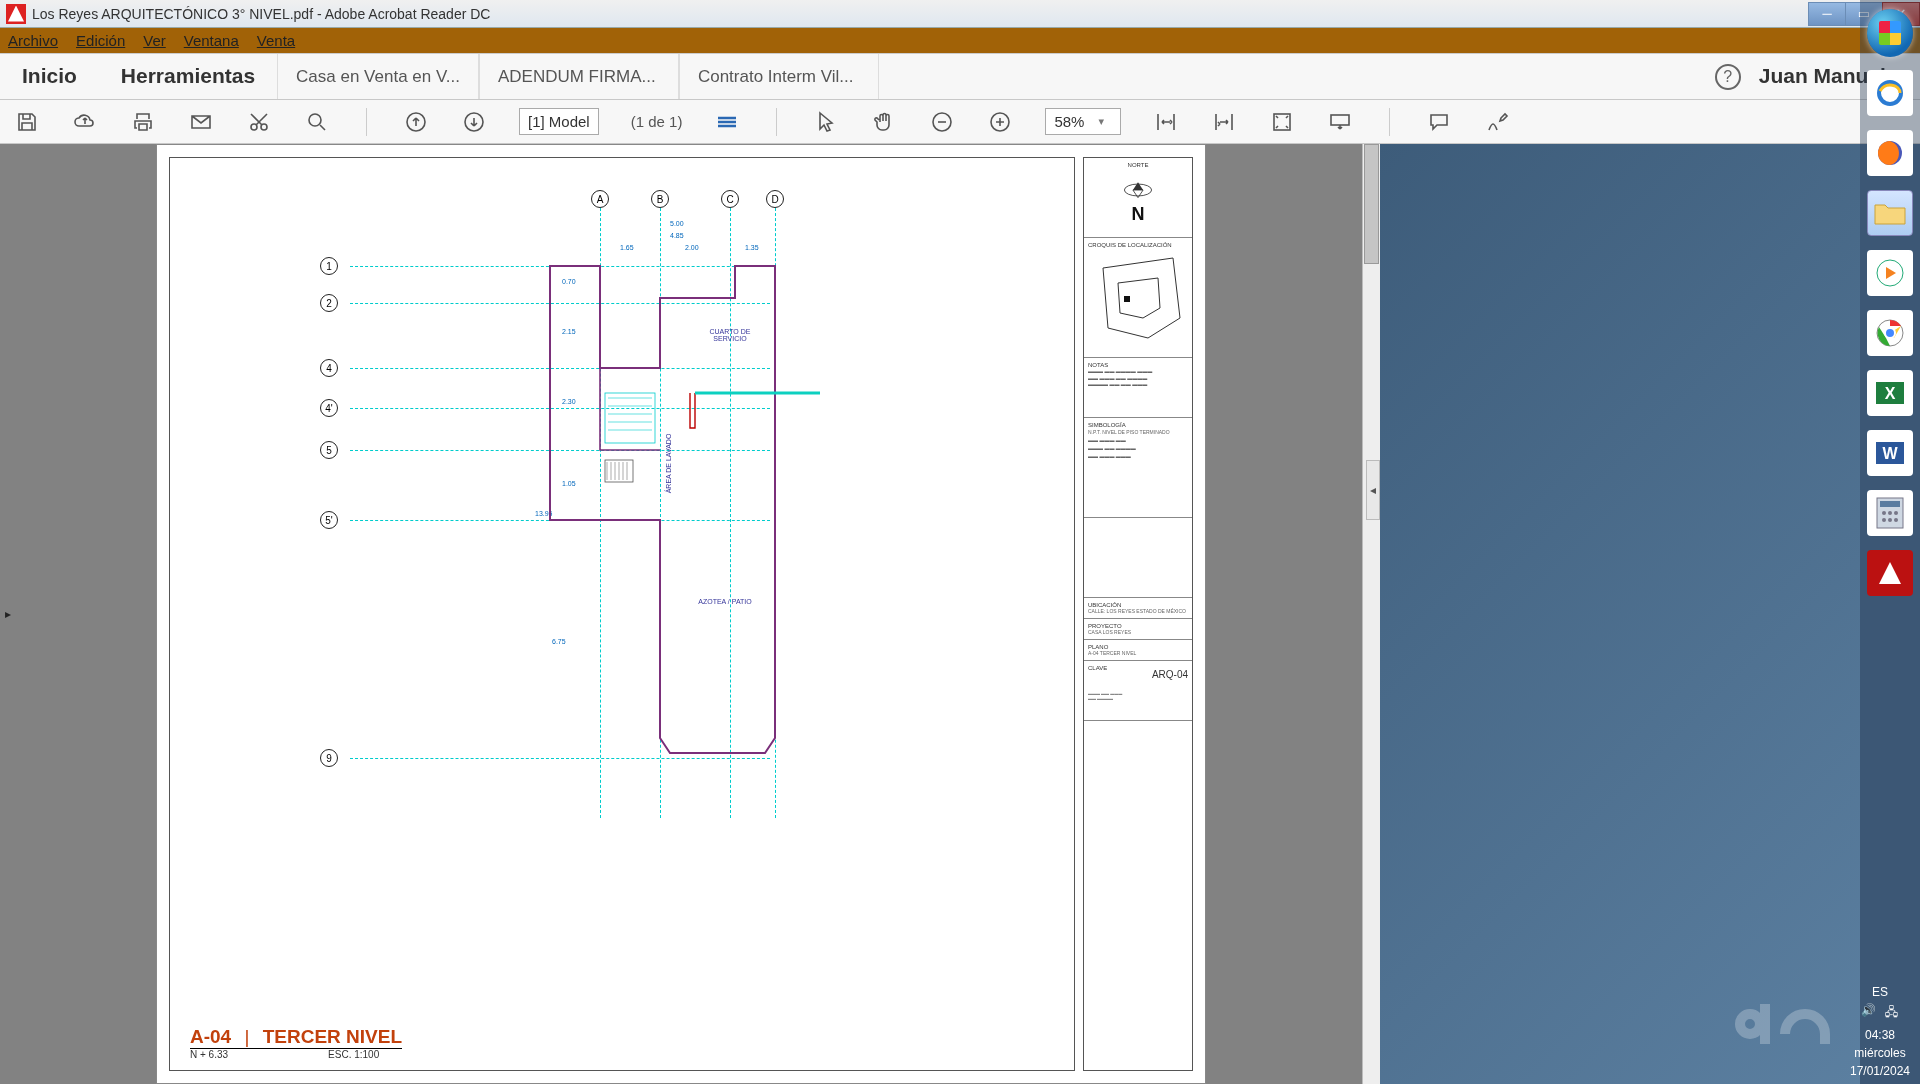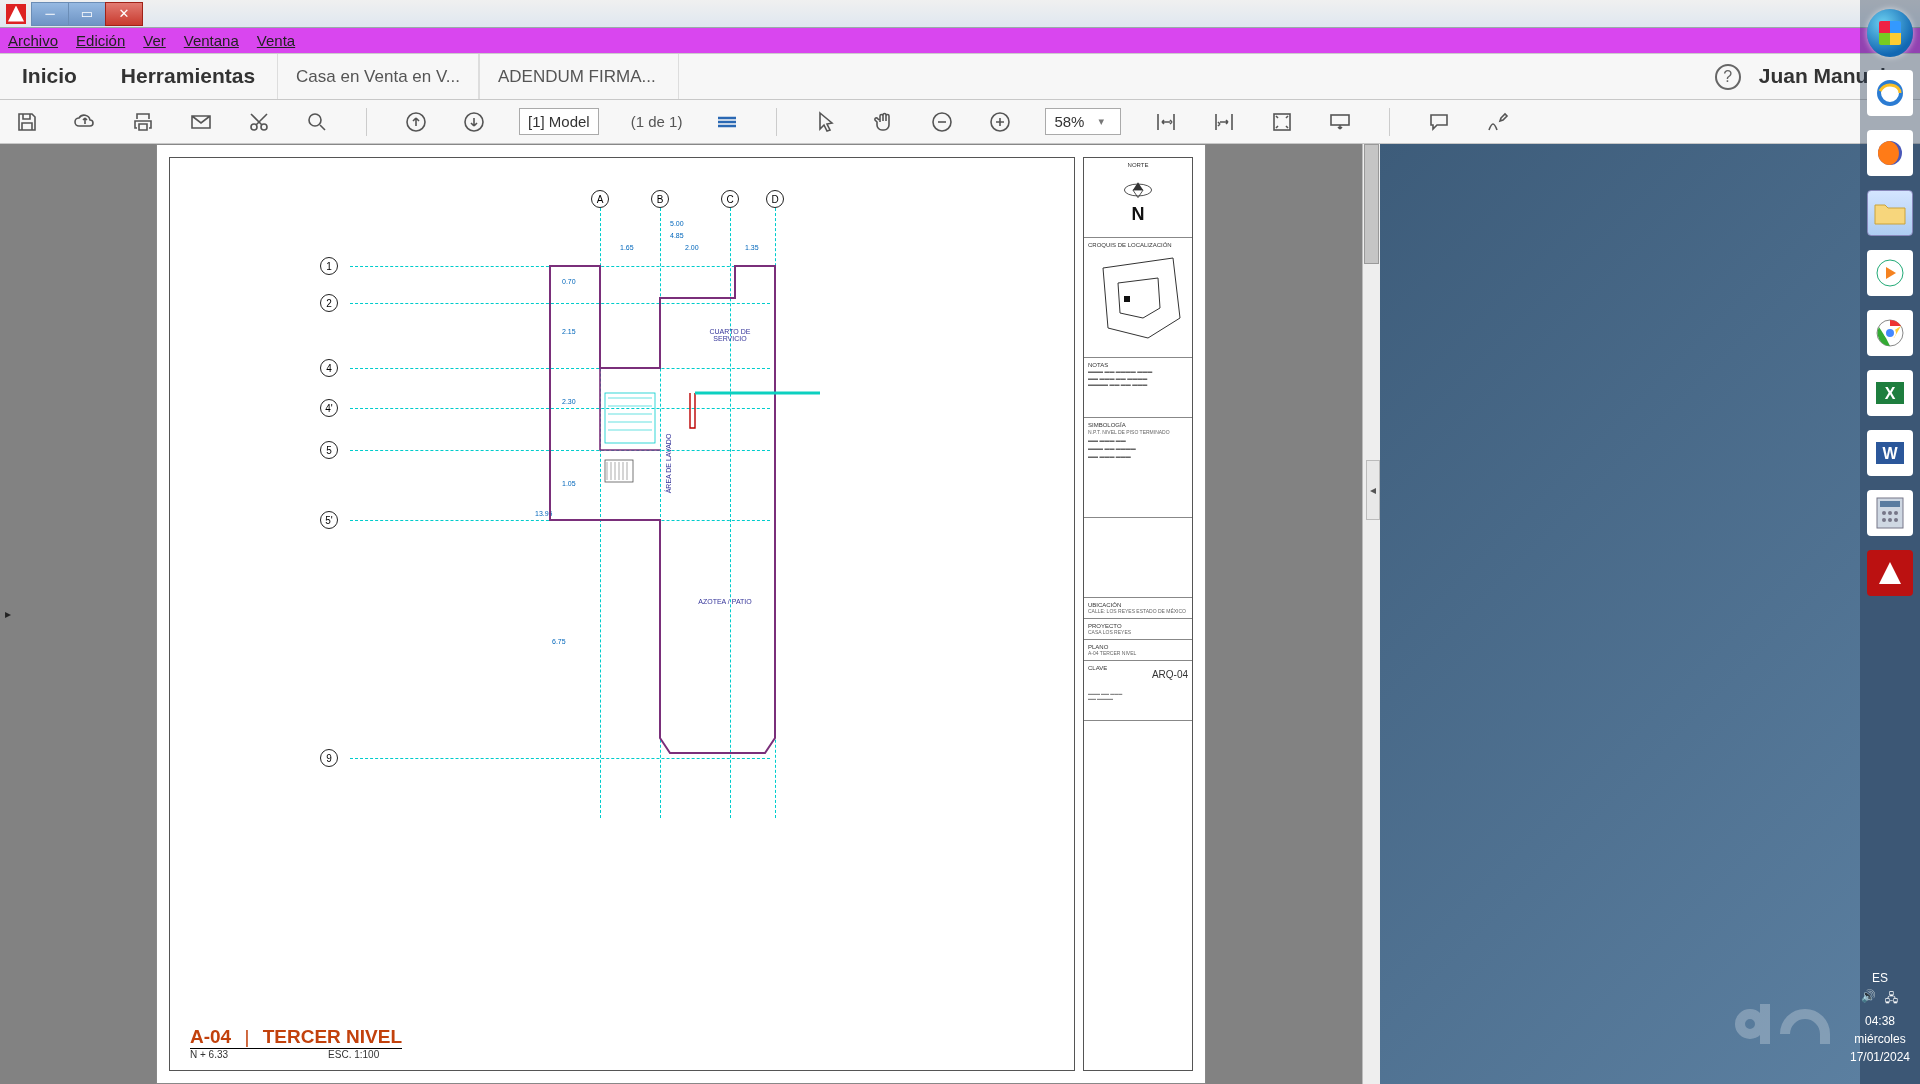--- a/index.html
+++ b/index.html
@@ -8,21 +8,21 @@
   
   .title-bar { height: 28px; background: linear-gradient(#f0f0f0,#dfe7f0); display: flex; align-items: center; border-bottom: 1px solid #9aa; }
   .title-bar .acrobat-icon { width: 20px; height: 20px; background: #d22; margin: 0 6px; position: relative; }
   .title-bar .acrobat-icon::after { content: ""; position: absolute; inset: 2px; background: #fff; clip-path: polygon(50% 0,100% 100%,0 100%); }
   .title-text { font-size: 14px; color: #333; flex: 1; }
   .win-controls { display: flex; }
   .win-btn { width: 38px; height: 24px; display: flex; align-items: center; justify-content: center; border: 1px solid #6b8db6; background: linear-gradient(#96b9e2,#6e94c4); color: #fff; font-size: 13px; margin-left: -1px; }
   .win-close { background: linear-gradient(#e27b72,#c83a2e); border-color: #a02218; }
 
   
-  .menu-bar { height: 26px; background: #d946ef; display: flex; align-items: center; padding-left: 8px; border-bottom: 1px solid #ccc; }
+  .menu-bar { height: 26px; background: #a16207; display: flex; align-items: center; padding-left: 8px; border-bottom: 1px solid #ccc; }
   .menu-item { font-size: 15px; color: #222; margin-right: 18px; cursor: default; }
   .menu-item u { text-decoration: underline; }
 
   
   .tabs-bar { height: 46px; background: #f7f7f7; display: flex; align-items: stretch; border-bottom: 1px solid #c8c8c8; }
   .home-link, .tools-link { font-size: 21px; font-weight: 600; color: #333; padding: 10px 22px; cursor: default; }
   .doc-tab { border-left: 1px solid #ddd; border-right: 1px solid #ddd; min-width: 200px; display: flex; align-items: center; padding: 0 18px; font-size: 17px; color: #555; cursor: default; }
   .doc-tab.active { background: #fff; font-weight: 500; color: #222; border-bottom: 2px solid #fff; margin-bottom: -1px; }
   .tab-close { margin-left: 10px; color: #888; font-size: 17px; }
   .tabs-spacer { flex: 1; }
@@ -89,34 +89,35 @@
   .app-ie      { background: #fff; }
   .app-firefox { background: #fff; }
   .app-folder  { background: linear-gradient(#d4e5ff,#aecdf2); border: 1px solid #88b; }
   .app-wmp     { background: #fff; }
   .app-chrome  { background: #fff; }
   .app-excel   { background: #fff; }
   .app-word    { background: #fff; }
   .app-calc    { background: #fff; }
   .app-acrobat { background: #b11; }
 
-  .tray { position: absolute; right: 0; bottom: 0; width: 80px; height: 160px; display: flex; flex-direction: column; align-items: center; justify-content: flex-end; color: #fff; font-size: 12px; gap: 4px; padding-bottom: 20px; }
+  .tray { position: absolute; right: 0; bottom: 0; width: 80px; height: 160px; display: flex; flex-direction: column; align-items: center; justify-content: flex-end; color: #fff; font-size: 12px; gap: 4px; padding-bottom: 6px; }
   .tray-row { display: flex; gap: 8px; }
 
   .bg-filler { position: absolute; top: 144px; right: 60px; width: 480px; bottom: 0; background: linear-gradient(135deg,#3d5c7a,#5b7fa0); }
 
   .watermark { position: absolute; right: 70px; bottom: 30px; width: 120px; height: 80px; opacity: 0.25; }
   .watermark svg { stroke: #fff; fill: none; stroke-width: 10; }
 
 </style>
 </head>
 <body>
 
 <div class="title-bar">
   <div class="acrobat-icon"></div>
+  <div class="title-text">Los Reyes ARQUITECTÓNICO 3° NIVEL.pdf - Adobe Acrobat Reader DC</div>
   <div class="win-controls">
     <div class="win-btn">─</div>
     <div class="win-btn">▭</div>
     <div class="win-btn win-close">✕</div>
   </div>
 </div>
 
 <div class="menu-bar">
   <span class="menu-item"><u>Archivo</u></span>
   <span class="menu-item"><u>Edición</u></span>
@@ -126,20 +127,23 @@
 </div>
 
 <div class="tabs-bar">
   <div class="home-link">Inicio</div>
   <div class="tools-link">Herramientas</div>
   <div class="doc-tab">
       <span>Casa en Venta en V...</span>
     </div>
   <div class="doc-tab">
       <span>ADENDUM FIRMA...</span>
+    </div>
+  <div class="doc-tab">
+      <span>Contrato Interm Vil...</span>
     </div>
   <div class="tabs-spacer"></div>
   <div class="help-chip">?</div>
   <div class="user-name">
     <span>Juan Manuel</span><span class="drop">▾</span>
   </div>
 </div>
 
 <div class="toolbar">
   <div class="tool-icon">

